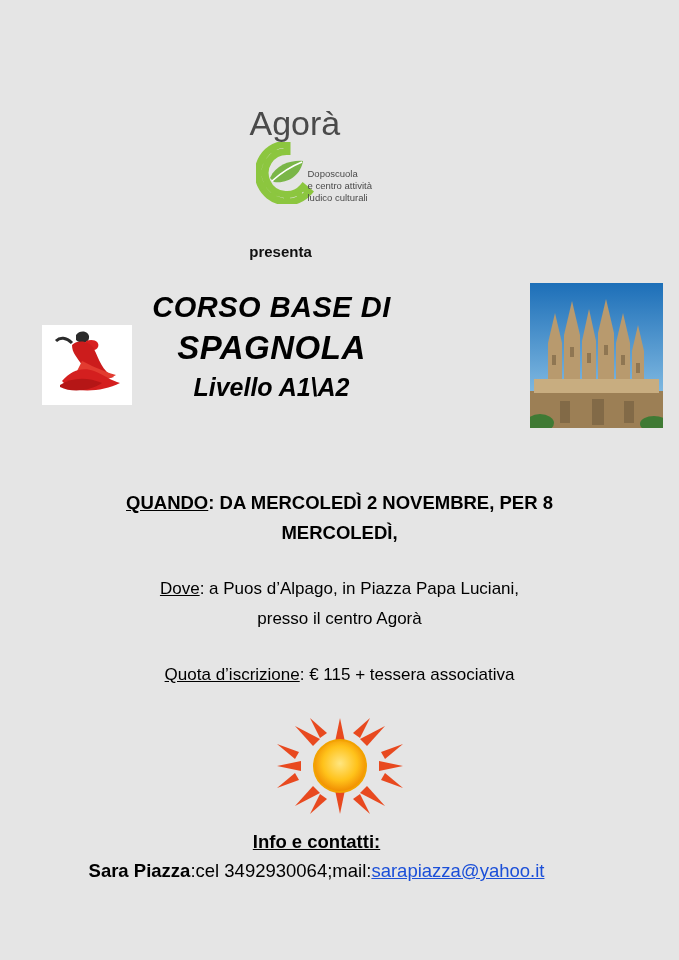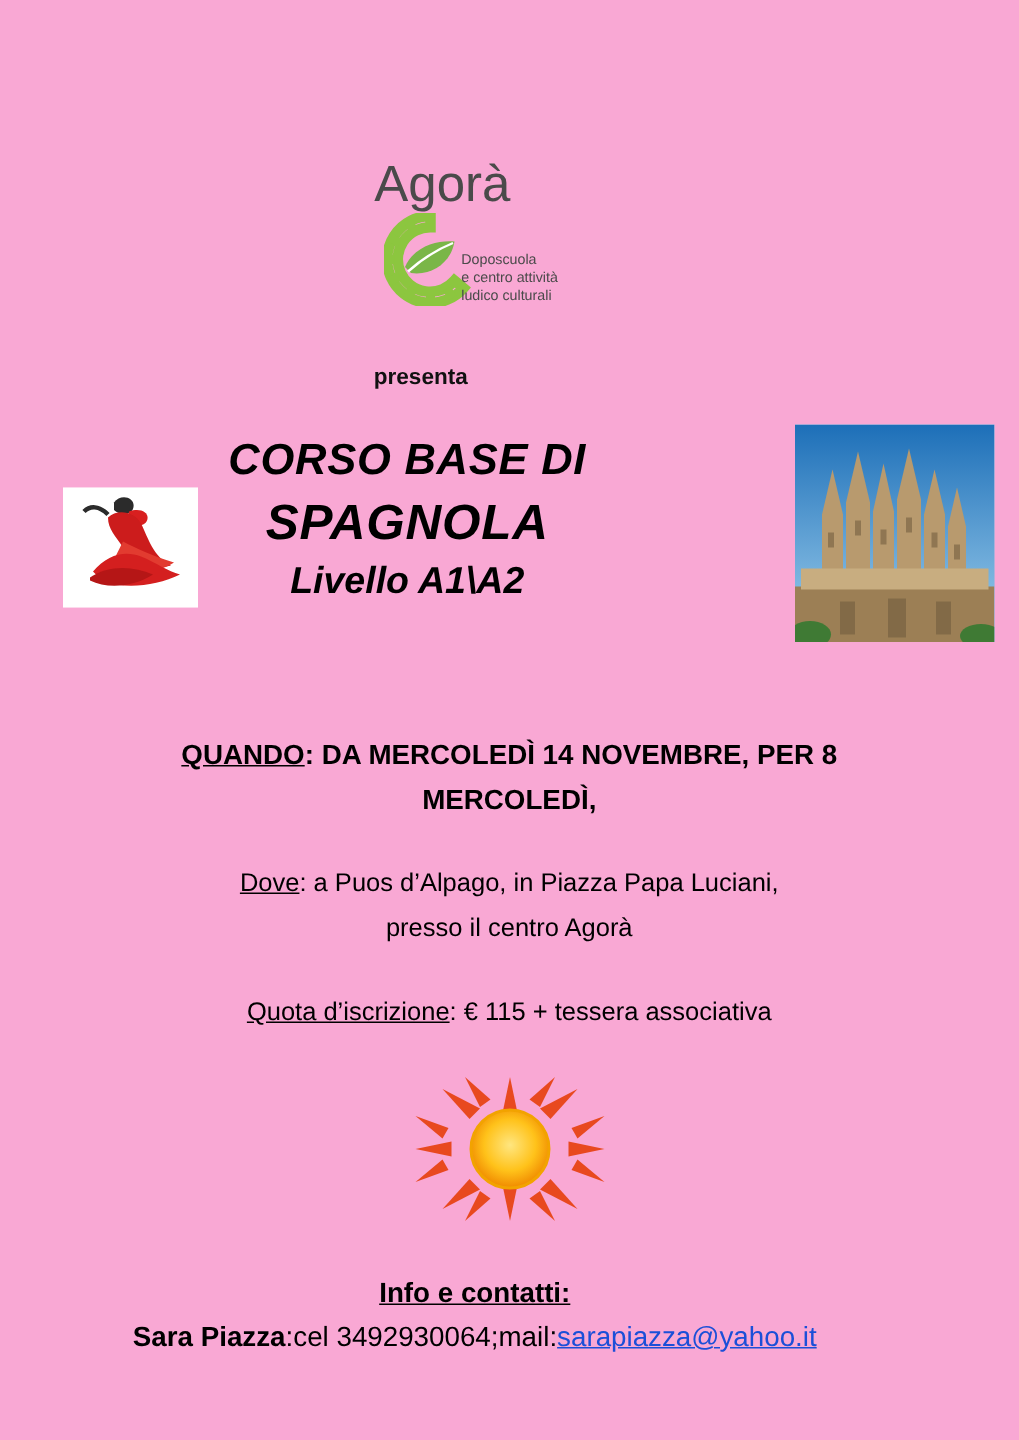--- a/index.html
+++ b/index.html
@@ -12,21 +12,21 @@
     height: 960px;
     position: relative;
     font-family: "Liberation Sans", sans-serif;
     color: #000000;
     overflow: hidden;
   }
   .page {
     position: relative;
     width: 679px;
     height: 960px;
-    background: #f9a8d4;
+    background: #e5e5e5;
   }
 
   
   .logo-block {
     position: absolute;
     top: 104px;
     left: 0;
     width: 679px;
     display: flex;
     justify-content: center;
@@ -159,21 +159,21 @@
     top: 716px;
     left: 0;
     width: 679px;
     display: flex;
     justify-content: center;
   }
 
   
   .contacts {
     position: absolute;
-    top: 848px;
+    top: 828px;
     left: 0;
     width: 633px;
     text-align: center;
   }
   .contacts .c1 {
     font-size: 18.5px;
     font-weight: bold;
     text-decoration: underline;
     line-height: 28px;
   }
@@ -283,21 +283,21 @@
   </div>
 
   <div class="title-block">
     <div class="title-1">CORSO BASE DI</div>
     <div class="title-2">SPAGNOLA</div>
     <div class="title-3">Livello A1\A2</div>
   </div>
 
   <div class="info-block">
     <div class="line l-bold">
-      <span class="u">QUANDO</span><span>: DA MERCOLEDÌ 14 NOVEMBRE, PER 8</span>
+      <span class="u">QUANDO</span><span>: DA MERCOLEDÌ 2 NOVEMBRE, PER 8</span>
     </div>
     <div class="line l-bold">MERCOLEDÌ,</div>
 
     <div class="spacer-md"></div>
 
     <div class="line l-reg">
       <span class="u">Dove</span><span>: a Puos d’Alpago, in Piazza Papa Luciani,</span>
     </div>
     <div class="line l-reg">presso il centro Agorà</div>
 

